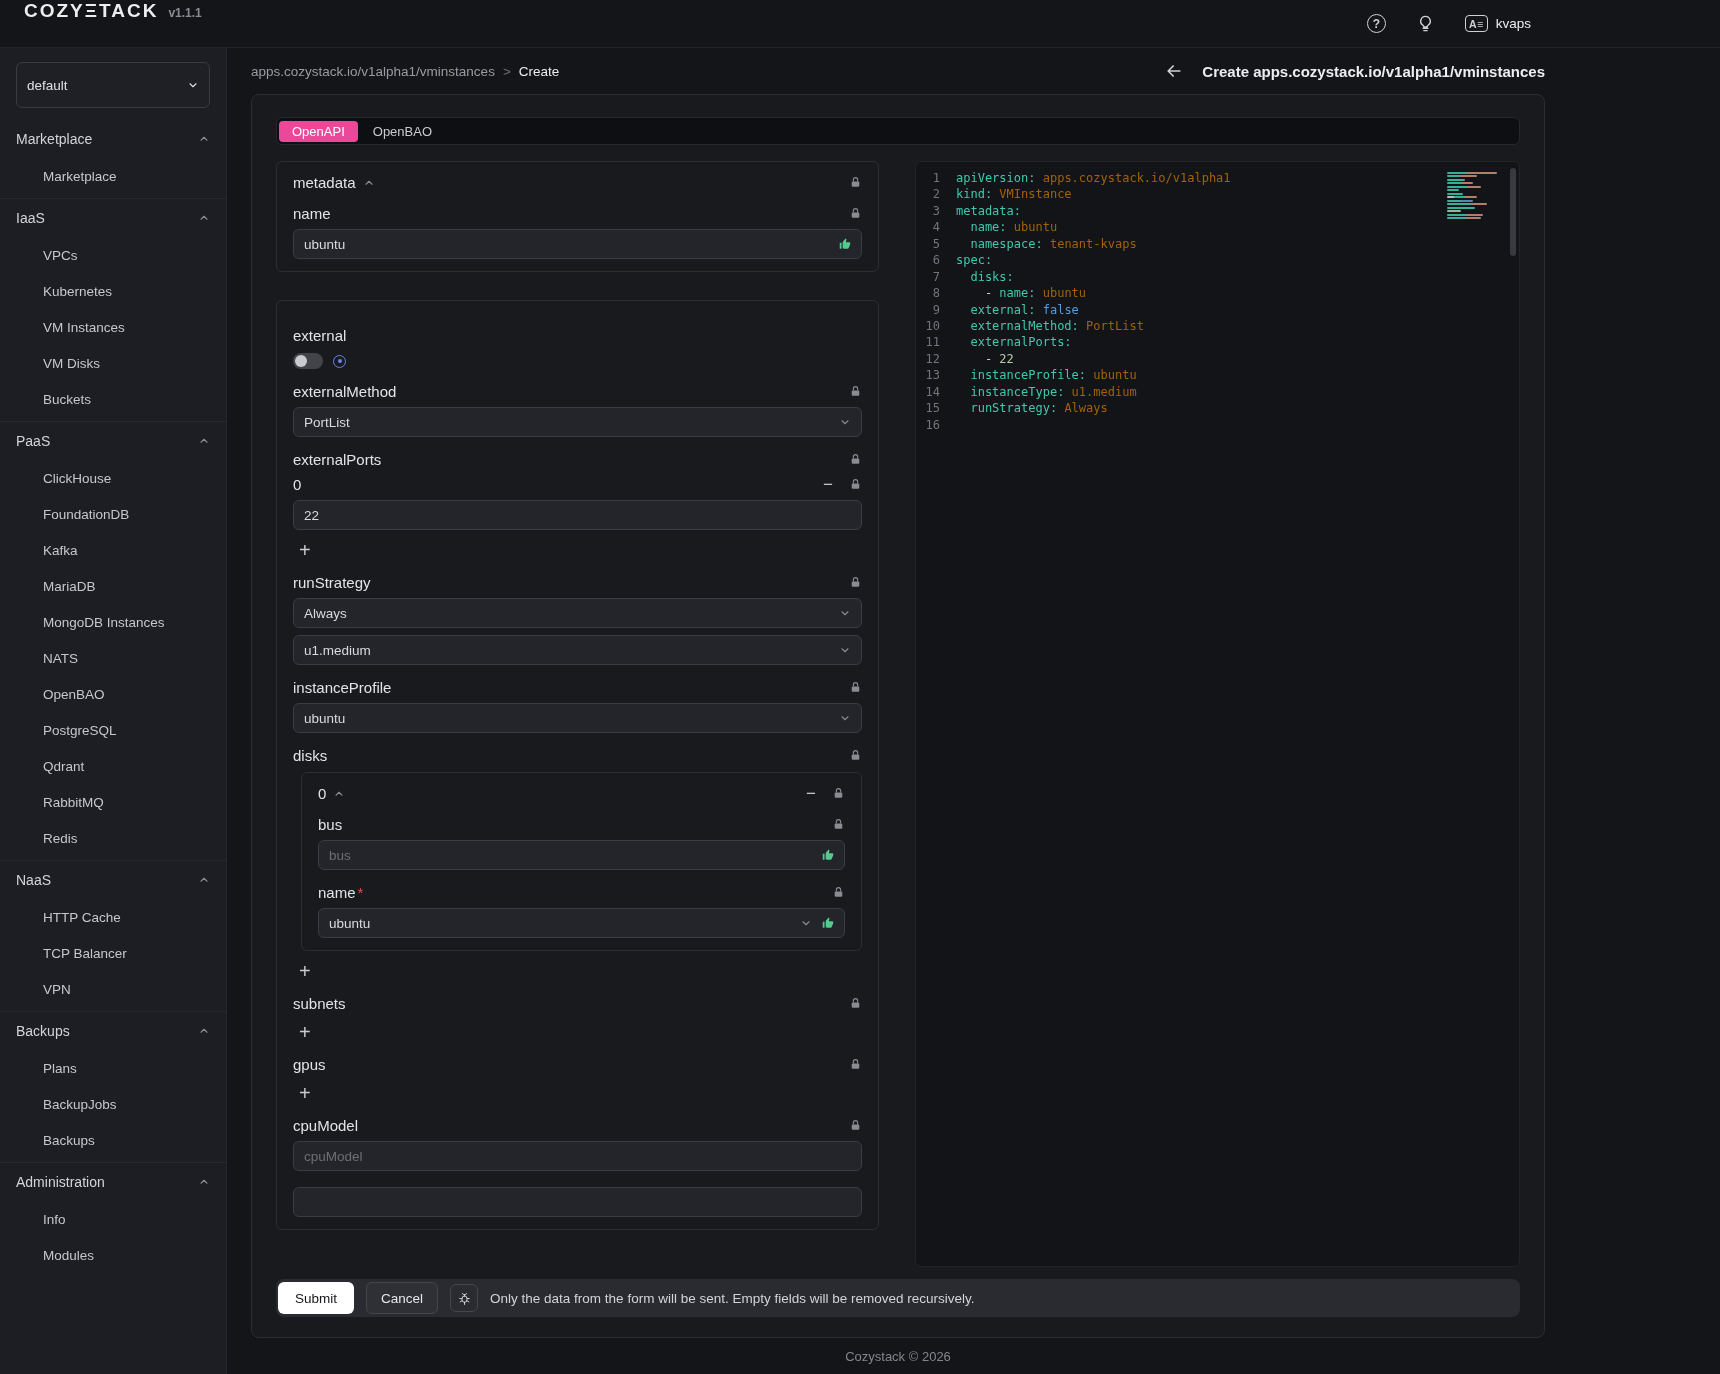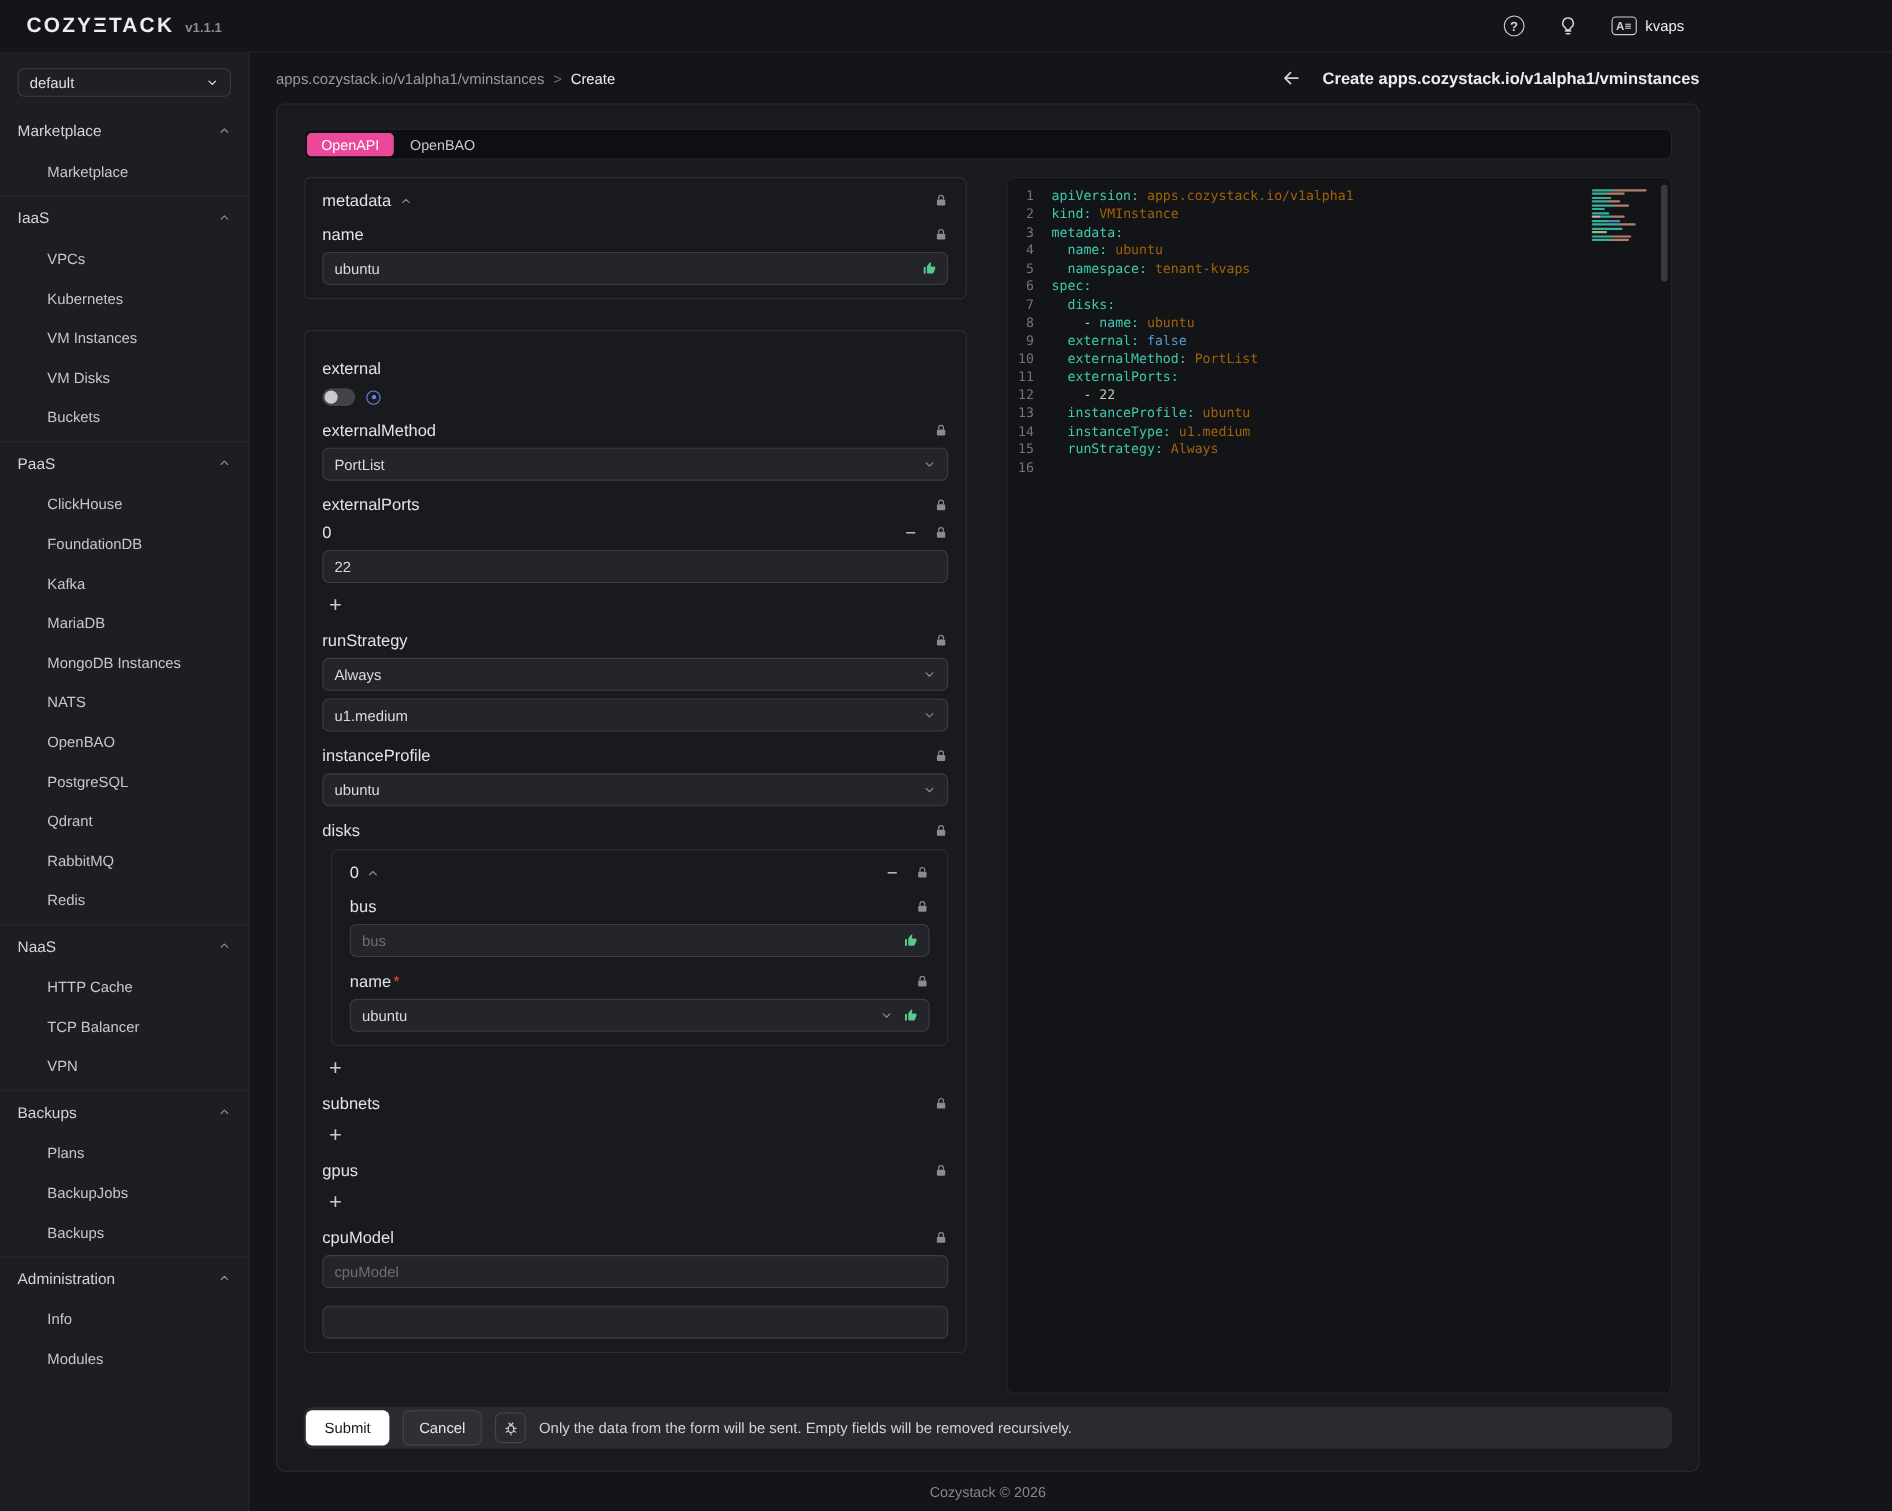--- a/index.html
+++ b/index.html
@@ -5,21 +5,21 @@
   * { margin:0; padding:0; box-sizing:border-box; }
   html,body { background:#0f1013; }
   .app {
     width:1720px; height:1374px; overflow:hidden;
     background:#141519; color:#e8e9ec;
     font-family:"Liberation Sans", sans-serif;
     display:flex; flex-direction:column;
   }
   
   .topbar {
-    height:48px; flex:0 0 48px; display:flex; align-items:center;
+    height:48px; flex:0 0 48px; display:flex; 
     justify-content:space-between; padding:0 189px 0 24px;
     border-bottom:1px solid #232429; background:#141519;
   }
   .logo-wrap { display:flex; align-items:baseline; gap:10px; cursor:pointer; }
   .logo { font-size:19px; font-weight:700; letter-spacing:2px; color:#eceded; }
   .version { font-size:12px; font-weight:600; color:#8b8c92; }
   .topbar-right { display:flex; align-items:center; gap:30px; }
   .tb-icon { width:19px; height:19px; color:#cfd0d4; display:inline-flex; cursor:pointer; }
   .tb-icon svg { width:100%; height:100%; }
   .help-circle {
@@ -34,21 +34,21 @@
     display:inline-flex; align-items:center; justify-content:center; letter-spacing:.5px;
   }
   .username { font-size:13.5px; color:#eceded; }
   
   .body-row { flex:1; display:flex; min-height:0; }
   .sidebar {
     width:227px; flex:0 0 227px; background:#1d1e23;
     border-right:1px solid #26272b; overflow:hidden; padding-top:14px;
   }
   .tenant-select {
-    margin:0 16px 12px 16px; height:26px; background:#1f2025;
+    margin:0 16px 12px 16px; height:46px; background:#1f2025;
     border:1px solid #3a3b41; border-radius:6px; display:flex; align-items:center;
     justify-content:space-between; padding:0 10px; cursor:pointer;
   }
   .tenant-select span { font-size:13.5px; color:#dfe0e3; }
   .chv { width:12px; height:12px; color:#8a8b90; flex:0 0 auto; }
   .chv svg { width:100%; height:100%; display:block; }
   .sec-h {
     height:38px; display:flex; align-items:center; justify-content:space-between;
     padding:0 16px; cursor:pointer;
   }

